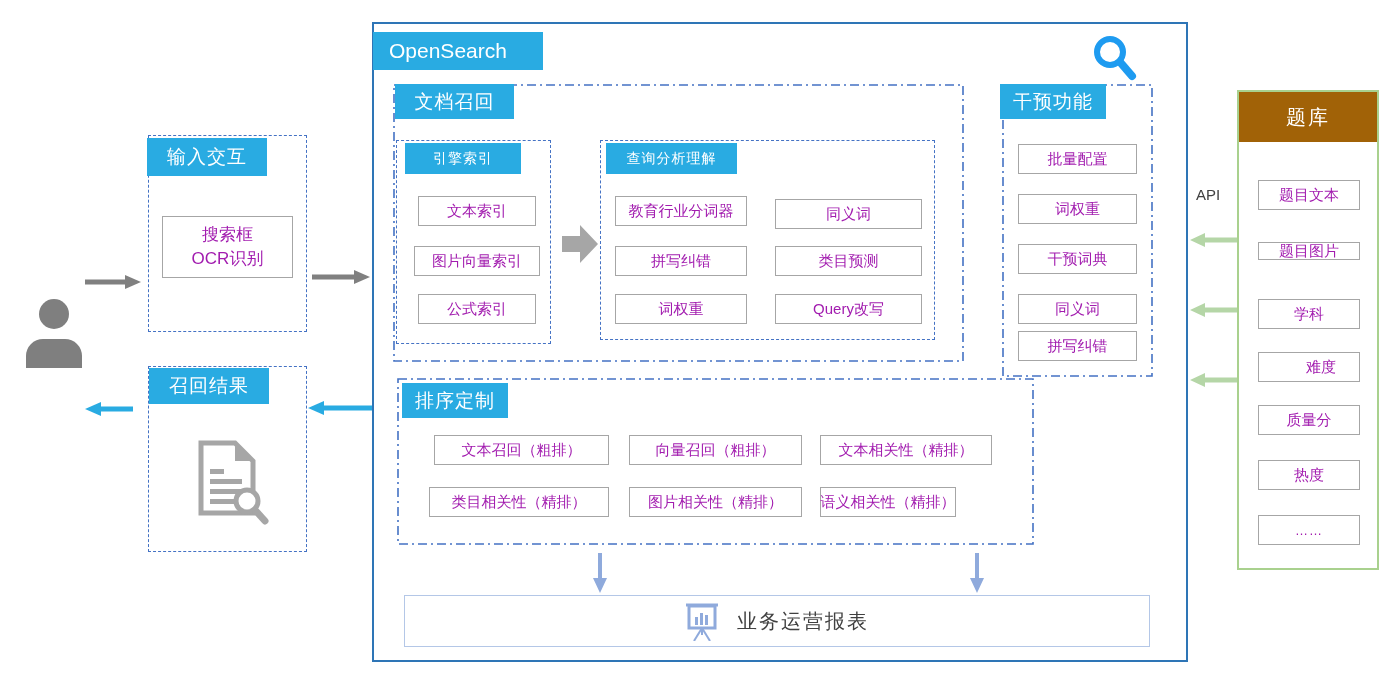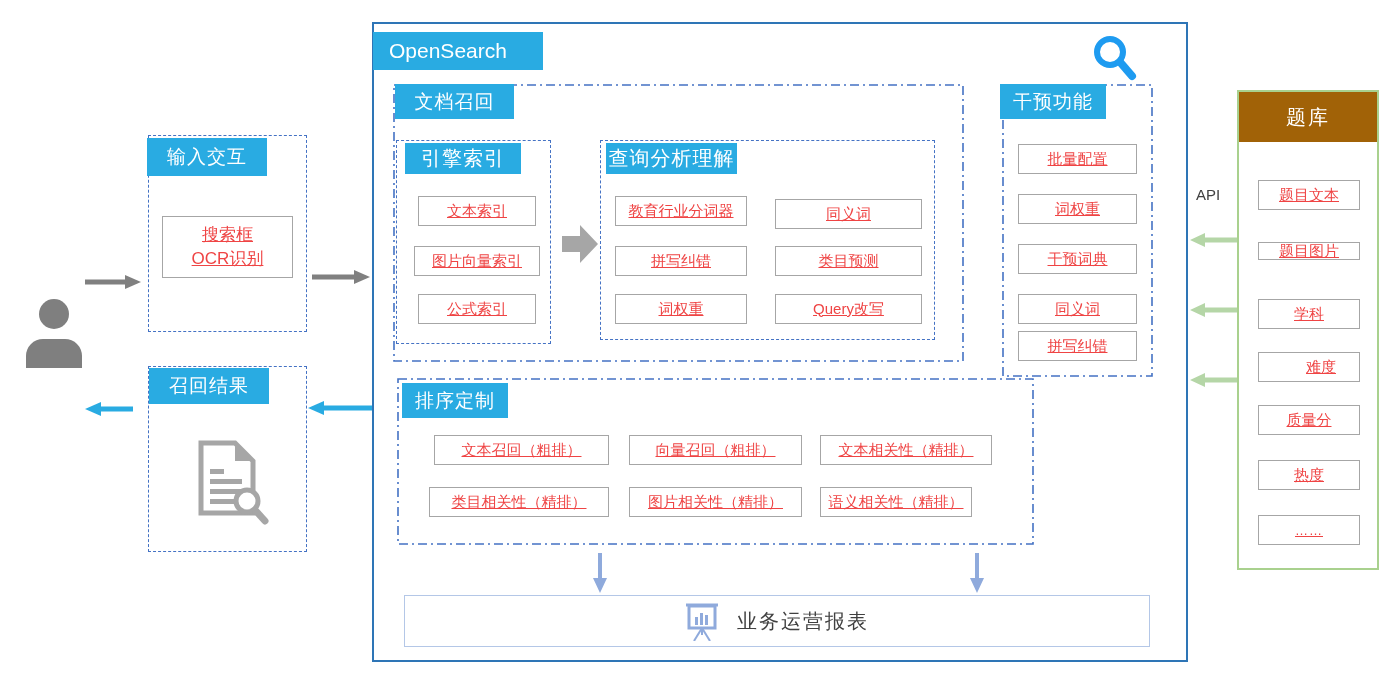--- a/index.html
+++ b/index.html
@@ -3,23 +3,23 @@
 <meta charset="utf-8">
 <style>
   html,body{margin:0;padding:0;background:#ffffff;}
   #canvas{position:relative;width:1388px;height:689px;background:#fff;
           font-family:"Liberation Sans",sans-serif;overflow:hidden;}
   .abs{position:absolute;}
   .panel-dashed{position:absolute;border:1.6px dashed #4472C4;background:#fff;box-sizing:border-box;}
   .panel-plain{position:absolute;box-sizing:border-box;}
   .cyan-label{position:absolute;background:#29ABE2;color:#fff;display:flex;align-items:center;
               justify-content:center;font-size:19px;letter-spacing:1px;white-space:nowrap;z-index:3;}
-  .cyan-label.small{font-size:20px;text-align:right;}
-  .item{position:absolute;background:#fff;border:1px solid #A6A6A6;color:#ef4444;display:flex;
-        align-items:center;justify-content:center;font-size:15px;white-space:nowrap;box-sizing:border-box;z-index:2;text-decoration:underline;}
+  .cyan-label.small{font-size:14px;text-align:right;}
+  .item{position:absolute;background:#fff;border:1px solid #A6A6A6;color:#a21caf;display:flex;
+        align-items:center;justify-content:center;font-size:15px;white-space:nowrap;box-sizing:border-box;z-index:2;}
   .dashdot{position:absolute;left:0;top:0;pointer-events:none;z-index:1;}
   .two-line{flex-direction:column;line-height:1.4;font-size:17px;}
   #main-box{position:absolute;left:372px;top:22px;width:816px;height:640px;
             border:2px solid #2E75B6;box-sizing:border-box;background:#fff;padding-left:44px;}
   #report-box{position:absolute;left:30px;top:571px;width:746px;height:52px;
               border:1px solid #B4C7E7;box-sizing:border-box;display:flex;align-items:center;
               justify-content:center;gap:18px;color:#404040;font-size:20px;letter-spacing:2px;}
   #qbank{position:absolute;left:1237px;top:90px;width:142px;height:480px;
          border:2px solid #A9D18E;box-sizing:border-box;background:#fff;}
   #qbank-header{position:absolute;left:0;top:0;right:0;height:50px;background:#a16207;color:#fff;
@@ -131,21 +131,21 @@
     <div class="panel-plain" style="left:23px;top:354px;width:637px;height:167px;">
       <svg class="dashdot" width="637" height="167" viewBox="0 0 637 167">
         <rect x="1" y="1" width="635" height="165" fill="none" stroke="#4472C4" stroke-width="1.6" stroke-dasharray="9 4 2 4"></rect>
       </svg>
       <div class="cyan-label" style="left:5px;top:5px;width:106px;height:35px;">排序定制</div>
       <div class="item" style="left:37px;top:57px;width:175px;height:30px;">文本召回（粗排）</div>
       <div class="item" style="left:232px;top:57px;width:173px;height:30px;">向量召回（粗排）</div>
       <div class="item" style="left:423px;top:57px;width:172px;height:30px;">文本相关性（精排）</div>
       <div class="item" style="left:32px;top:109px;width:180px;height:30px;">类目相关性（精排）</div>
       <div class="item" style="left:232px;top:109px;width:173px;height:30px;">图片相关性（精排）</div>
-      <div class="item" style="left:423px;top:109px;width:152px;height:30px;">语义相关性（精排）</div>
+      <div class="item" style="left:423px;top:109px;width:136px;height:30px;">语义相关性（精排）</div>
     </div>
 
     <svg style="position:absolute;left:218px;top:529px;" width="16" height="40" viewBox="0 0 16 40">
       <line x1="8" y1="0" x2="8" y2="27" stroke="#8FAADC" stroke-width="4"></line>
       <polygon points="1,25 15,25 8,40" fill="#8FAADC"></polygon>
     </svg>
     <svg style="position:absolute;left:595px;top:529px;" width="16" height="40" viewBox="0 0 16 40">
       <line x1="8" y1="0" x2="8" y2="27" stroke="#8FAADC" stroke-width="4"></line>
       <polygon points="1,25 15,25 8,40" fill="#8FAADC"></polygon>
     </svg>

